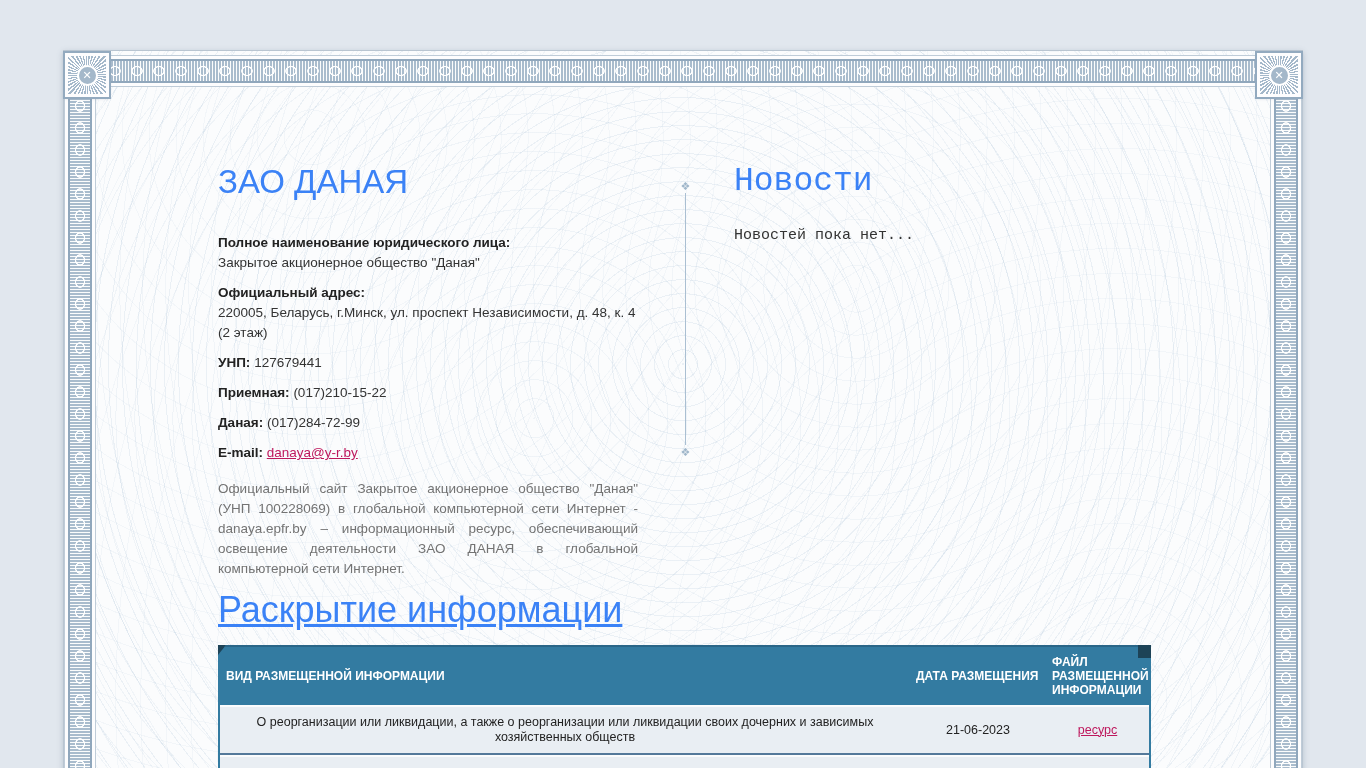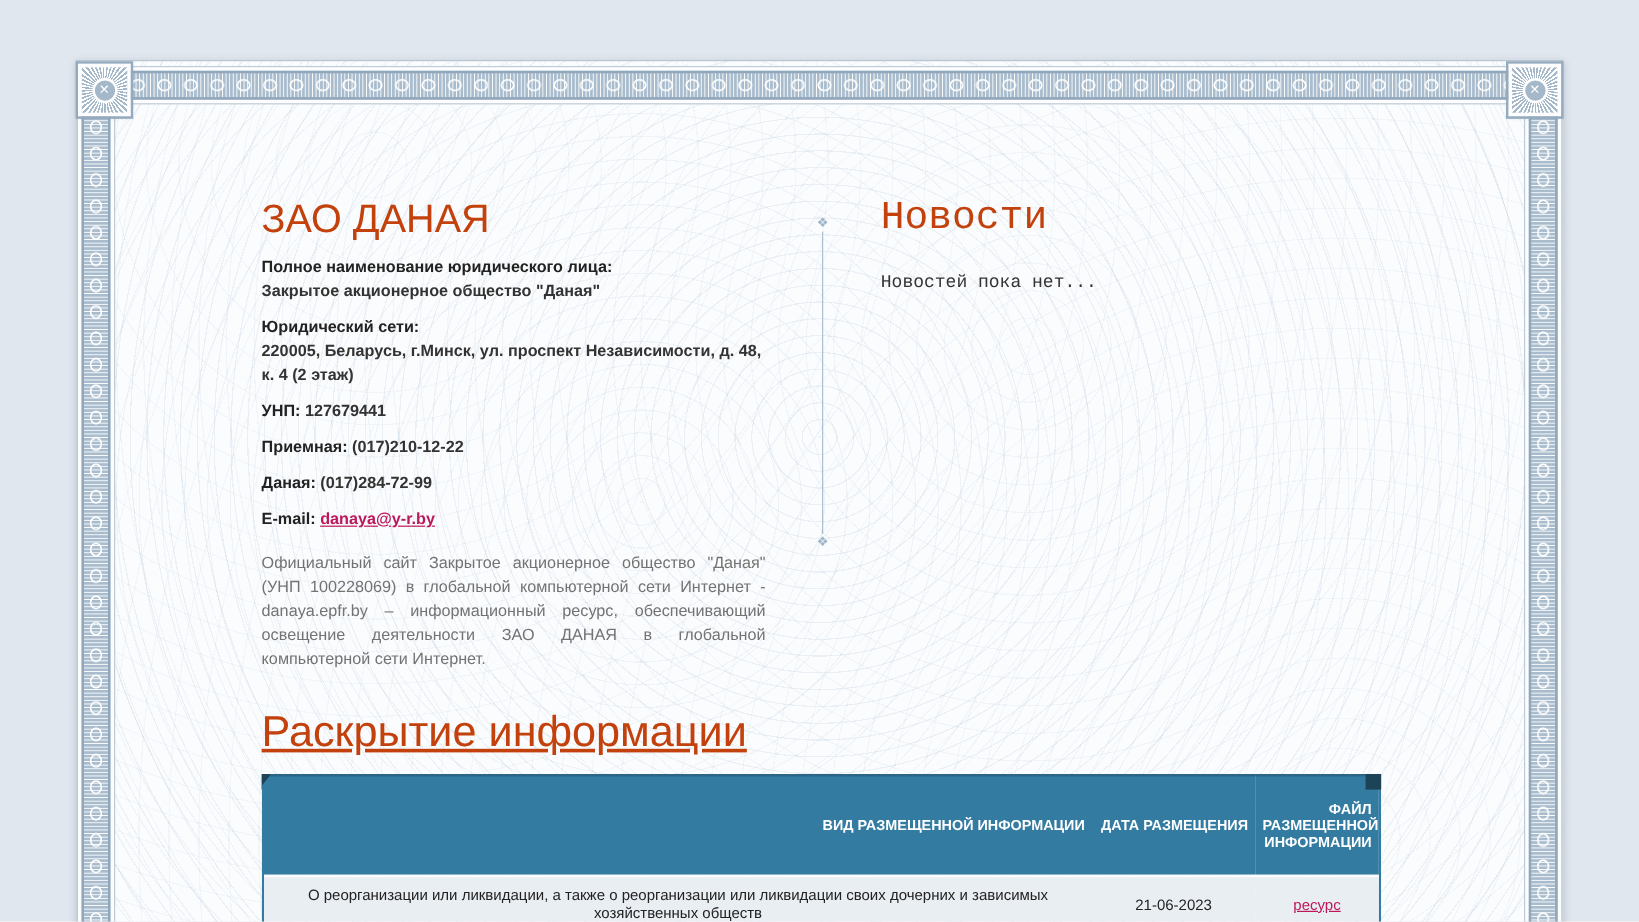--- a/index.html
+++ b/index.html
@@ -58,23 +58,23 @@
   .corner .emblem{
     width:17px;height:17px;border-radius:50%;
     background:#a4b8ca;border:2px solid #fff;
     color:#fff;font-size:11px;line-height:17px;text-align:center;font-weight:bold;
   }
   
   .col{position:absolute;width:420px;}
   .col-left{left:154px;top:112px;}
   .col-right{left:670px;top:112px;font-family:Liberation Mono, monospace;}
   h1{
-    margin:0;font-size:33px;font-weight:400;color:#c2410c;line-height:38px;
+    margin:0;font-size:33px;font-weight:400;color:#3b82f6;line-height:38px;
   }
-  .fields{margin-top:12px;font-weight:bold;}
+  .fields{margin-top:32px;}
   .field{margin:0 0 10px 0;font-size:13.5px;line-height:20px;color:#333;}
   .field b{color:#222;}
   .about{
     margin:16px 0 0 0;font-size:13.5px;line-height:20px;color:#737373;
     text-align:justify;
   }
   a{color:#be185d;text-decoration:underline;cursor:pointer;}
   .news-empty{margin-top:26px;font-size:15px;color:#333;}
   
   .divider{
@@ -97,21 +97,21 @@
   .table-wrap::before{left:0;}
   .table-wrap::after{right:0;}
   table.disclosure-table{
     position:relative;width:100%;border-collapse:separate;border-spacing:0;
     border-left:2px solid #337ba1;border-right:2px solid #337ba1;
     clip-path:polygon(8px 0,calc(100% - 8px) 0,100% 10px,100% 100%,0 100%,0 10px);
     table-layout:fixed;
   }
   thead th{
     background:#337ba1;color:#fff;font-size:12px;font-weight:bold;
-    text-align:right;vertical-align:middle;padding:20px 6px;height:39px;
+    text-align:left;vertical-align:middle;padding:8px 6px;height:39px;
     border-top:2px solid #2a6688;line-height:14px;
   }
   tbody td{
     background:#e9eef3;border-top:2px solid #fbfcfd;border-bottom:2px solid #54799a;
     padding:8px 10px;font-size:12.5px;color:#222;text-align:center;
     vertical-align:middle;line-height:15px;height:30px;
   }
 </style>
 </head>
 <body>
@@ -126,23 +126,23 @@
     <span class="emblem">✕</span>
   </div>
   <div class="corner corner-tr">
     <span class="emblem">✕</span>
   </div>
 
   <div class="col col-left">
     <h1>ЗАО ДАНАЯ</h1>
     <div class="fields">
         <p class="field"><b>Полное наименование юридического лица:</b><br><span>Закрытое акционерное общество "Даная"</span></p>
-        <p class="field"><b>Юридический сети:</b><br><span>220005, Беларусь, г.Минск, ул. проспект Независимости, д. 48, к. 4 (2 этаж)</span></p>
+        <p class="field"><b>Официальный адрес:</b><br><span>220005, Беларусь, г.Минск, ул. проспект Независимости, д. 48, к. 4 (2 этаж)</span></p>
         <p class="field"><b>УНП:</b> <span>127679441</span></p>
-        <p class="field"><b>Приемная:</b> <span>(017)210-12-22</span></p>
+        <p class="field"><b>Приемная:</b> <span>(017)210-15-22</span></p>
         <p class="field"><b>Даная:</b> <span>(017)284-72-99</span></p>
         <p class="field"><b>E-mail:</b> <a href="#">danaya@y-r.by</a></p>
       </div>
     <p class="about">Официальный сайт Закрытое акционерное общество "Даная" (УНП 100228069) в глобальной компьютерной сети Интернет - danaya.epfr.by – информационный ресурс, обеспечивающий освещение деятельности ЗАО ДАНАЯ в глобальной компьютерной сети Интернет.</p>
   </div>
 
   <div class="divider">
     <span class="finial finial-top">❖</span>
     <span class="finial finial-bottom">❖</span>
   </div>

